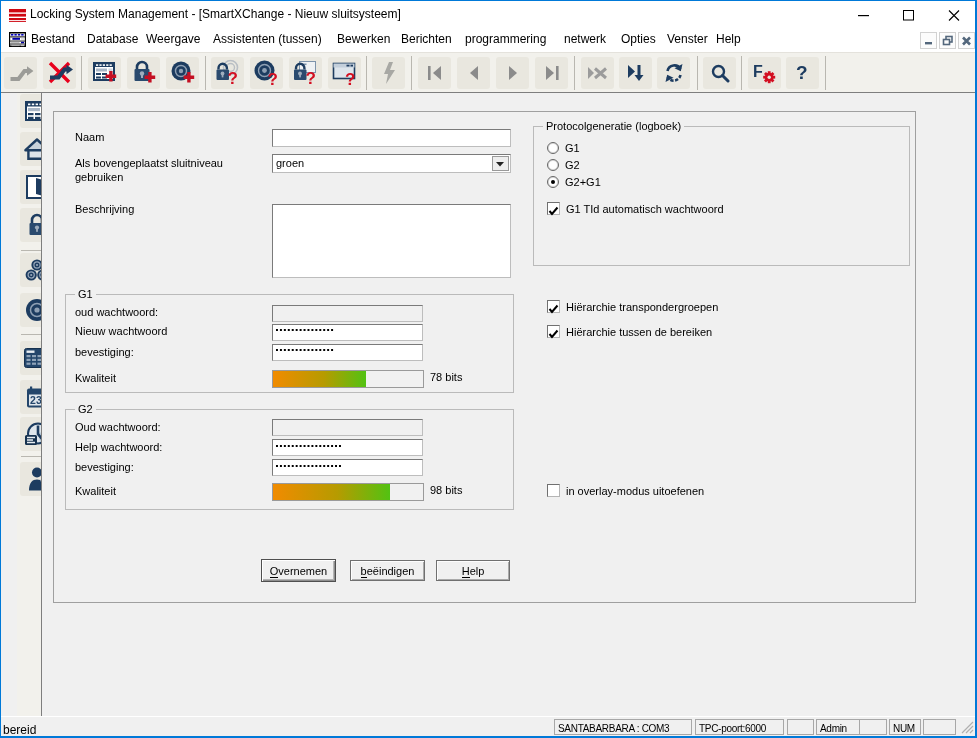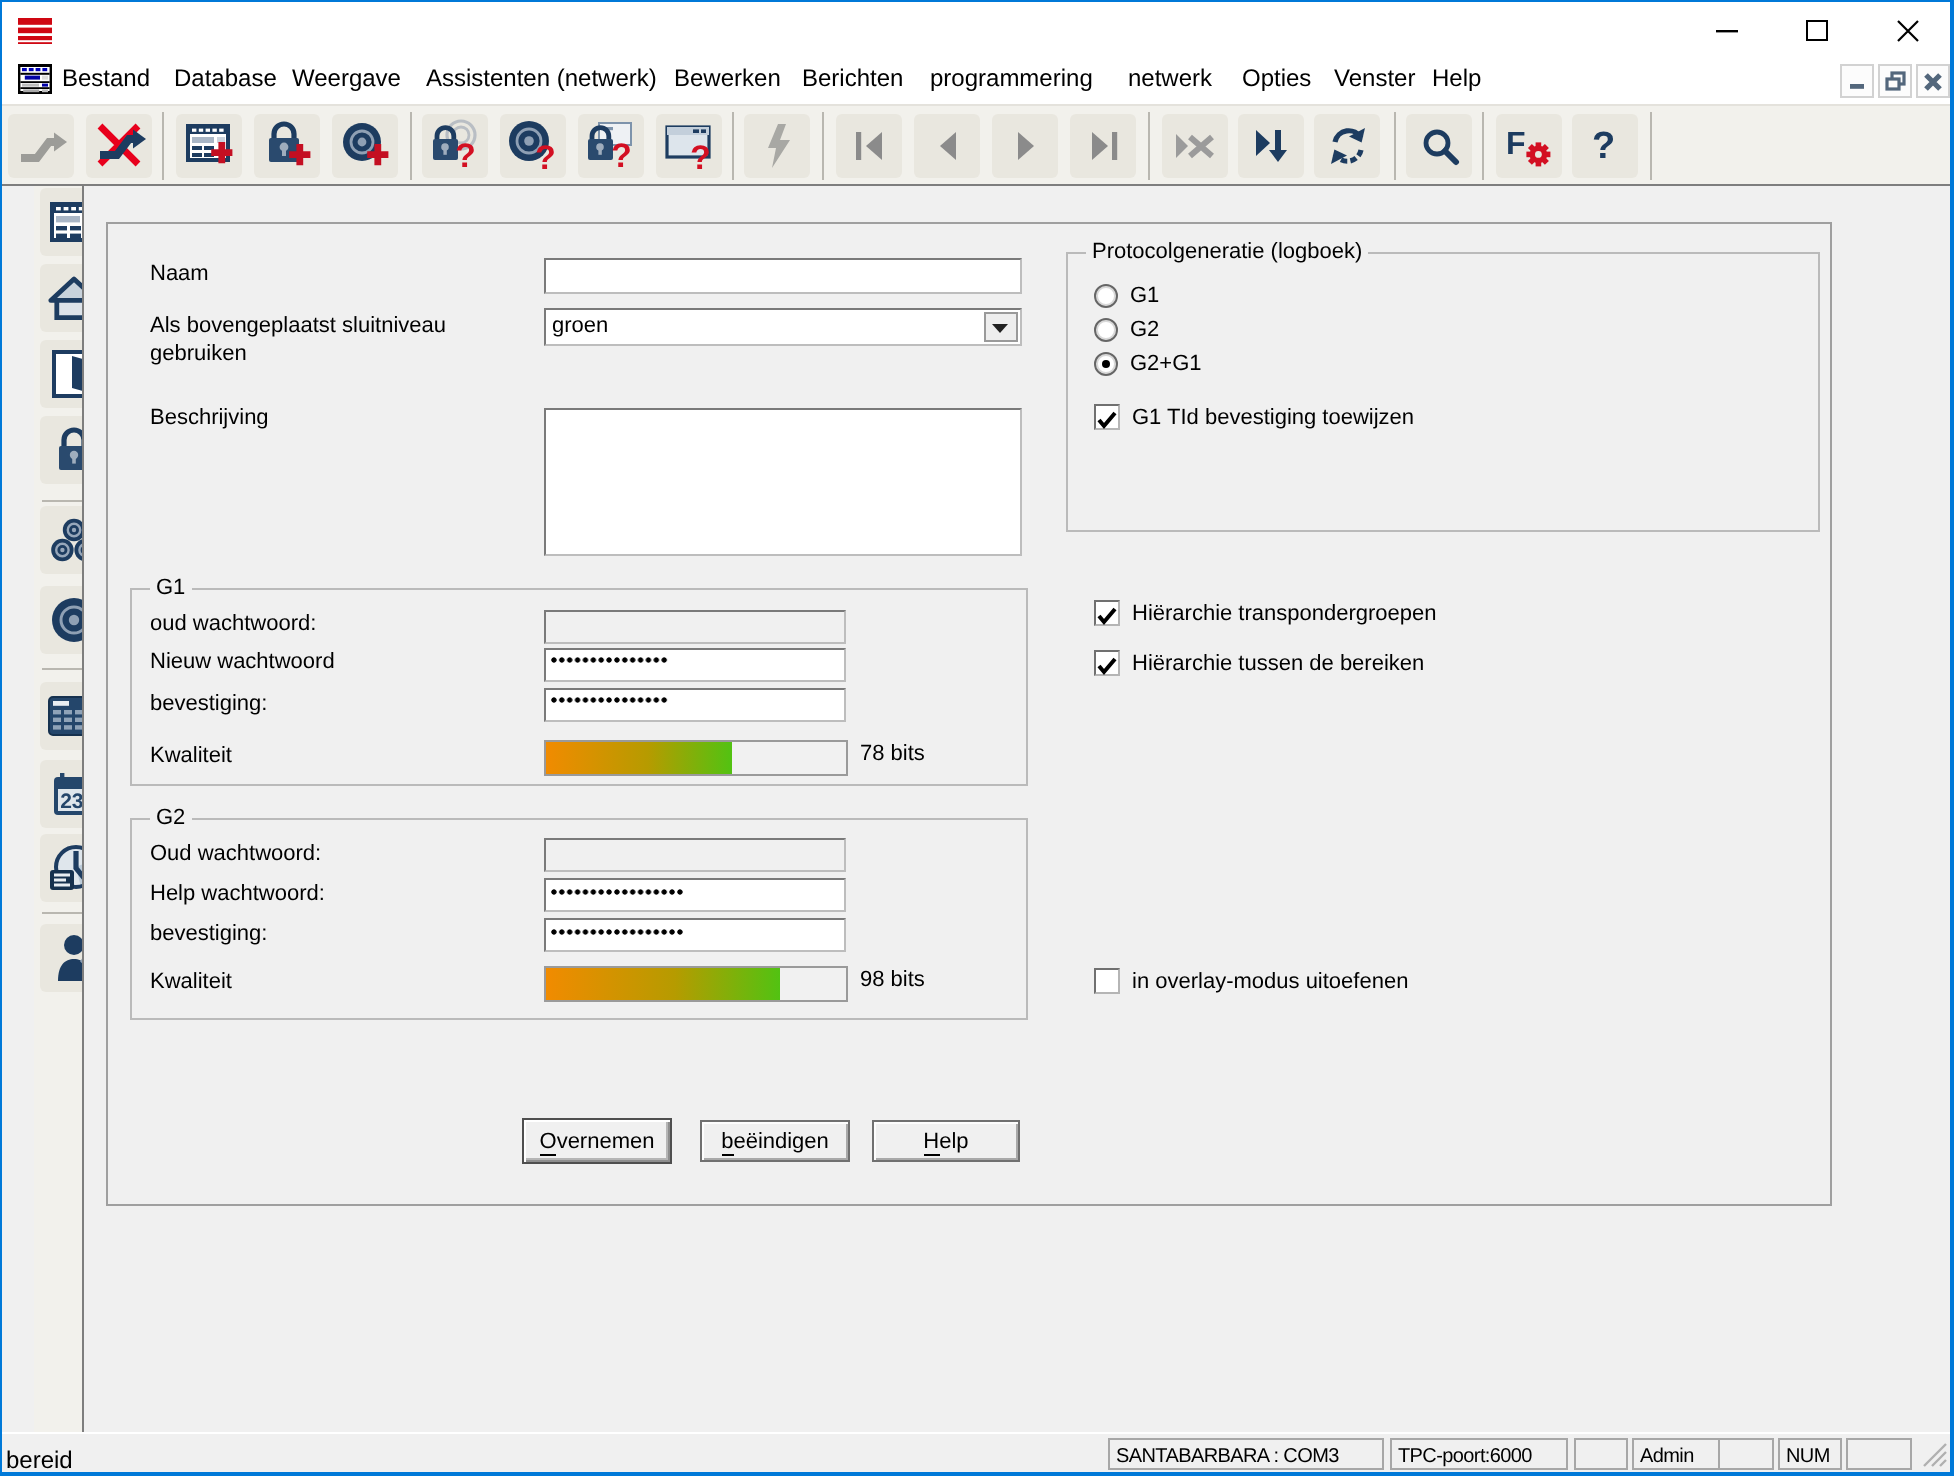--- a/index.html
+++ b/index.html
@@ -48,20 +48,21 @@
 <body>
 <div id="win">
 
   <div id="titlebar">
     <svg id="appicon" viewBox="0 0 17 13">
       <rect x="0" y="0" width="17" height="3.4" fill="#cf0712"></rect>
       <rect x="0" y="4.8" width="17" height="2.8" fill="#cf0712"></rect>
       <rect x="0" y="9" width="17" height="2.1" fill="#cf0712"></rect>
       <rect x="0" y="12.1" width="17" height="0.9" fill="#cf0712"></rect>
     </svg>
+    <div id="title-text">Locking System Management - [SmartXChange - Nieuw sluitsysteem]</div>
     <svg class="capbtn" style="left:838px" viewBox="0 0 45 29">
         <rect x="19" y="14" width="11" height="1.2" fill="#000"></rect>
       </svg>
     <svg class="capbtn" style="left:883px" viewBox="0 0 45 29">
         <rect x="19.5" y="9.5" width="10" height="9.5" fill="none" stroke="#000" stroke-width="1"></rect>
       </svg>
     <svg class="capbtn" style="left:928px" viewBox="0 0 45 29">
         <path d="M20 9.5 L30 19.5 M30 9.5 L20 19.5" stroke="#000" stroke-width="1.1"></path>
       </svg>
   </div>
@@ -82,21 +83,21 @@
         <rect x="1.2" y="8.6" width="14.6" height="0.9" fill="#000"></rect>
         <rect x="2" y="9.8" width="8.5" height="1.5" fill="#bdbdbd"></rect>
         <rect x="12" y="9.8" width="3" height="1.5" fill="#0000a6"></rect>
         <rect x="1.2" y="11.6" width="14.6" height="0.9" fill="#000"></rect>
         <rect x="2.6" y="12.7" width="8" height="1.4" fill="#a8a8a8"></rect>
         <rect x="12" y="12.7" width="3" height="1.4" fill="#bdbdbd"></rect>
       </svg>
     <span class="mi" style="left:30px">Bestand</span>
     <span class="mi" style="left:86px">Database</span>
     <span class="mi" style="left:145px">Weergave</span>
-    <span class="mi" style="left:212px">Assistenten (netwerk)</span>
+    <span class="mi" style="left:212px">Assistenten (tussen)</span>
     <span class="mi" style="left:336px">Bewerken</span>
     <span class="mi" style="left:400px">Berichten</span>
     <span class="mi" style="left:464px">programmering</span>
     <span class="mi" style="left:563px">netwerk</span>
     <span class="mi" style="left:620px">Opties</span>
     <span class="mi" style="left:666px">Venster</span>
     <span class="mi" style="left:715px">Help</span>
 
     <svg style="position:absolute;left:919px;top:3px" width="17" height="17" viewBox="0 0 17 17">
         <rect x="0.5" y="0.5" width="16" height="16" fill="#fcfcfc" stroke="#d2d2d2"></rect>
@@ -469,21 +470,21 @@
         </div>
       <div class="radio" style="left:493px;top:30px"></div>
       <div class="lbl" style="left:511px;top:30px">G1</div>
       <div class="radio" style="left:493px;top:47px"></div>
       <div class="lbl" style="left:511px;top:47px">G2</div>
       <div class="radio sel" style="left:493px;top:64px"></div>
       <div class="lbl" style="left:511px;top:64px">G2+G1</div>
       <div class="chk" style="left:493px;top:90px"><svg width="11" height="11" viewBox="0 0 11 11">
             <path d="M1.5 5 L4 8 L9.5 1.5" fill="none" stroke="#000" stroke-width="2"></path>
           </svg></div>
-      <div class="lbl" style="left:512px;top:91px">G1 TId bevestiging toewijzen</div>
+      <div class="lbl" style="left:512px;top:91px">G1 TId automatisch wachtwoord</div>
 
       <div class="chk" style="left:493px;top:188px"><svg width="11" height="11" viewBox="0 0 11 11">
             <path d="M1.5 5 L4 8 L9.5 1.5" fill="none" stroke="#000" stroke-width="2"></path>
           </svg></div>
       <div class="lbl" style="left:512px;top:189px">Hiërarchie transpondergroepen</div>
       <div class="chk" style="left:493px;top:213px"><svg width="11" height="11" viewBox="0 0 11 11">
             <path d="M1.5 5 L4 8 L9.5 1.5" fill="none" stroke="#000" stroke-width="2"></path>
           </svg></div>
       <div class="lbl" style="left:512px;top:214px">Hiërarchie tussen de bereiken</div>
 

